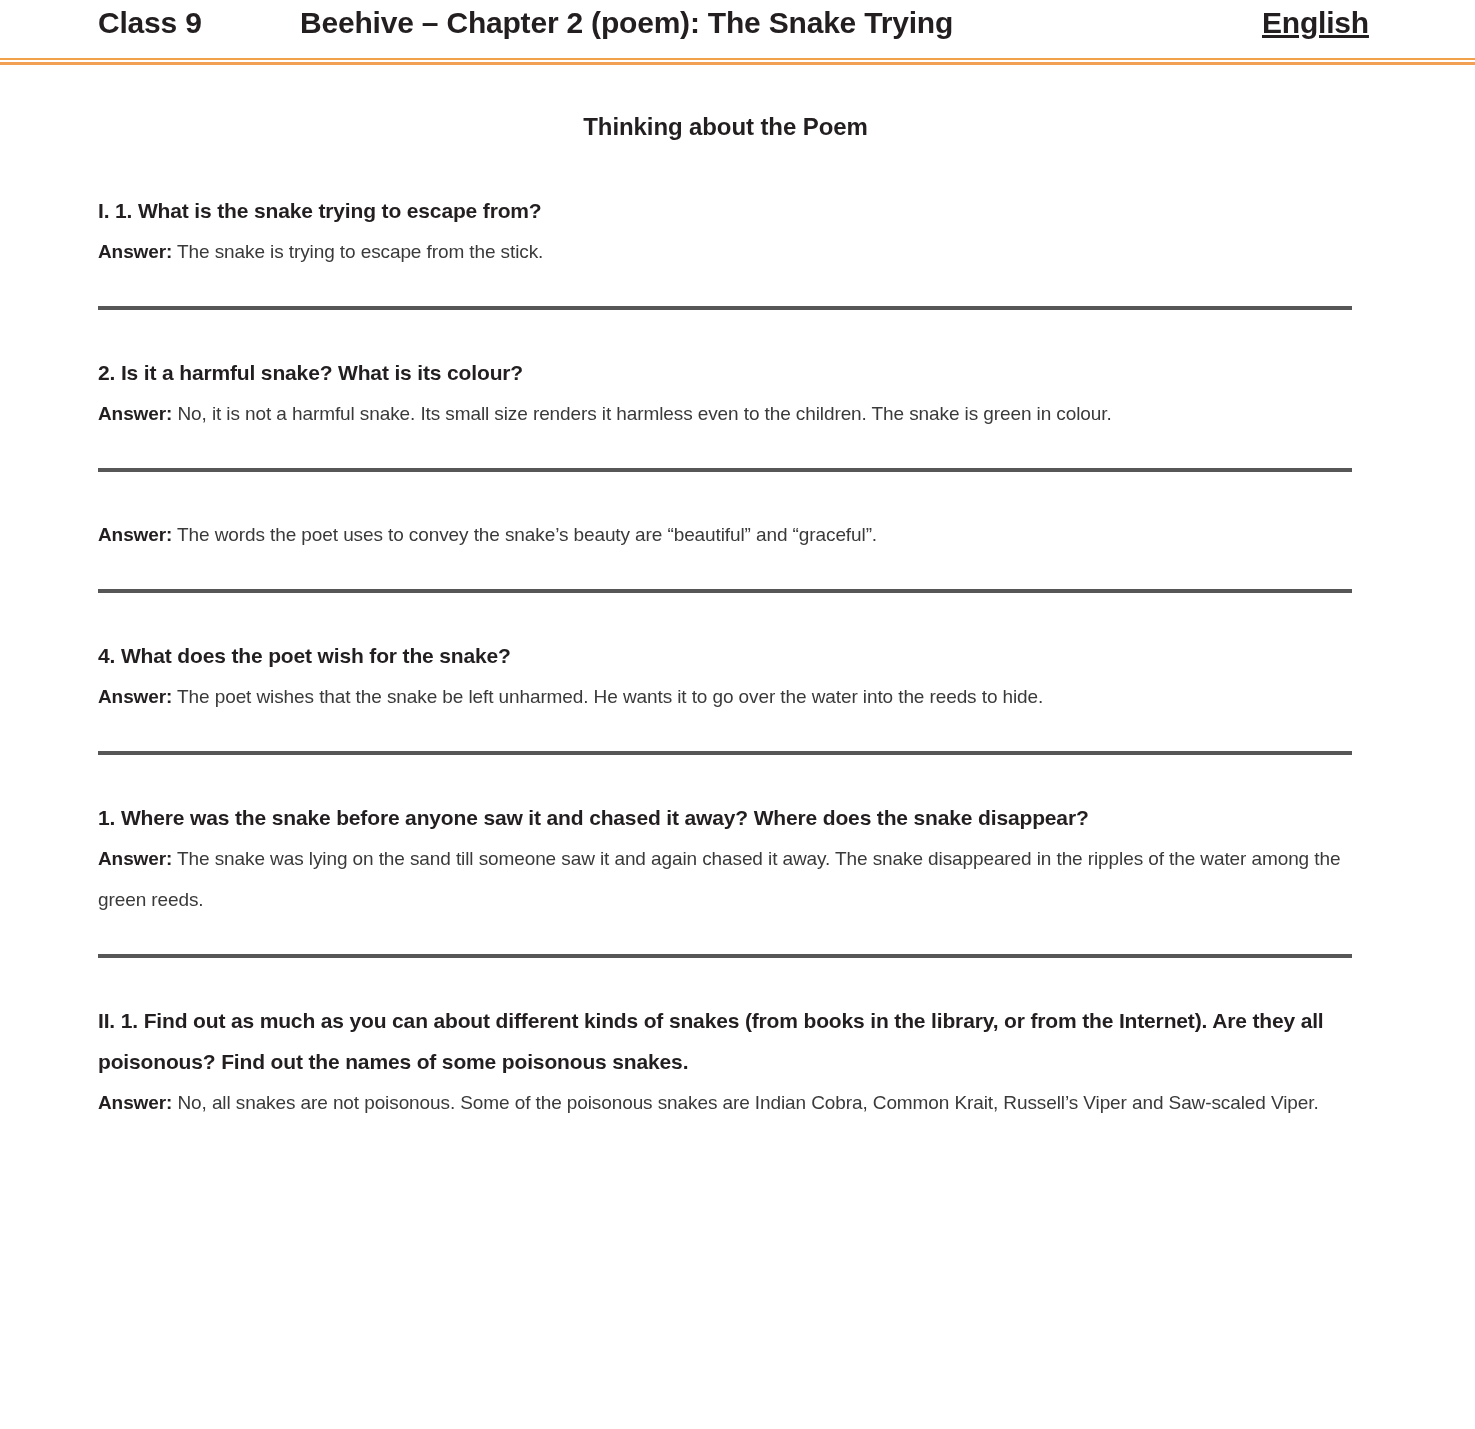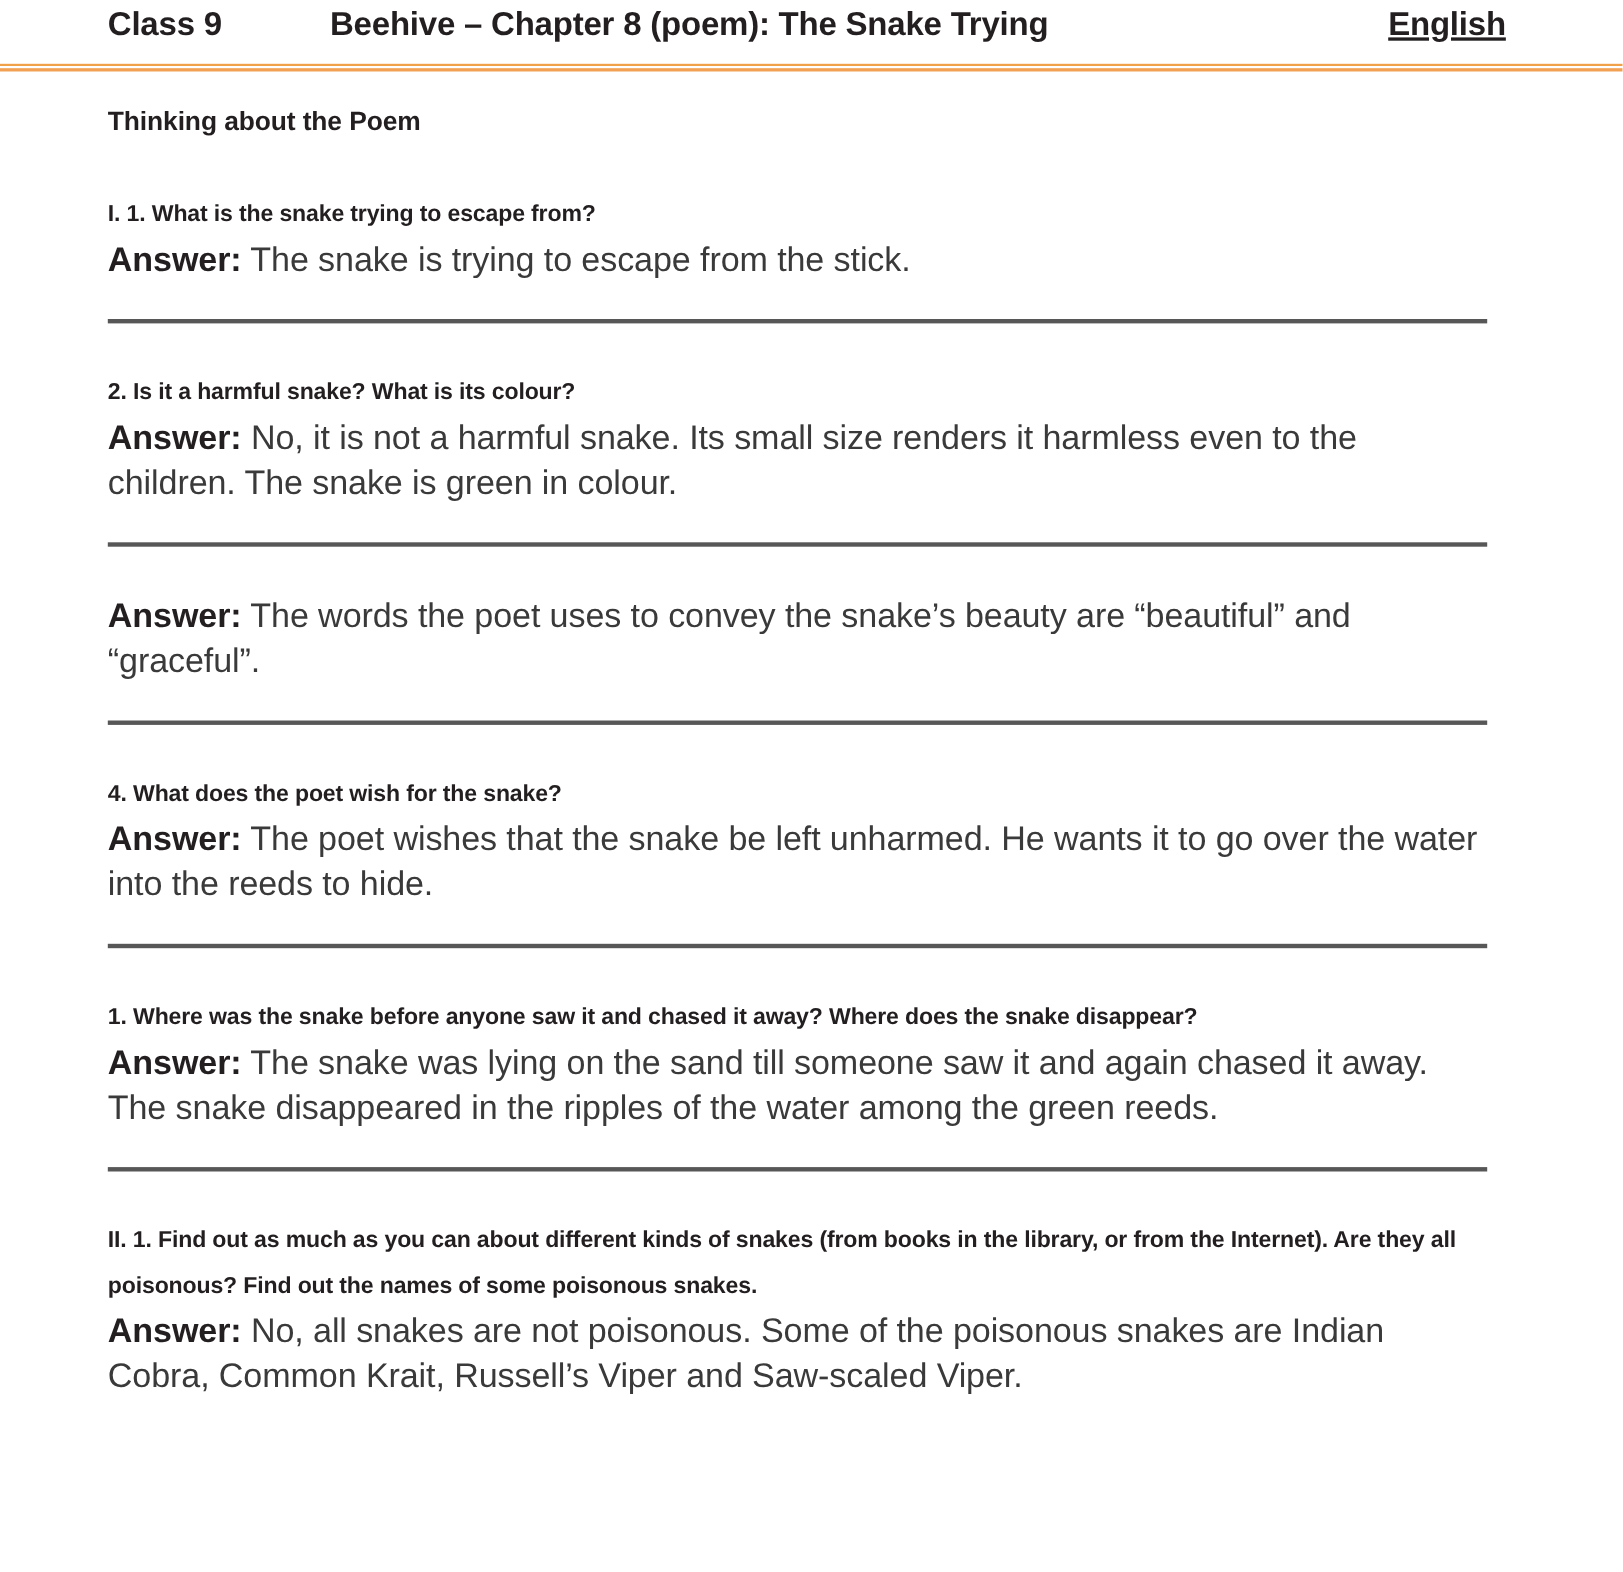--- a/index.html
+++ b/index.html
@@ -84,38 +84,39 @@
     top: 94px;
     width: 1255px;
   }
 
   .section-heading {
     font-size: 24px;
     font-weight: bold;
     color: #231f20;
     line-height: 34px;
     letter-spacing: -0.1px;
-    margin: 0 0 0 0;
+    margin: 16px 0 0 0;
+    text-align: center;
   }
 
   .qa-block {
     margin: 0;
   }
   .qa-spacer-top { height: 46px; }
 
   .question {
     font-size: 21px;
     font-weight: bold;
     color: #231f20;
     line-height: 41px;
     letter-spacing: -0.15px;
     margin: 0;
   }
   .answer {
-    font-size: 31px;
+    font-size: 19px;
     font-weight: normal;
     color: #3a3a3a;
     line-height: 41px;
     letter-spacing: -0.1px;
     margin: 0;
   }
   .answer .answer-label {
     font-weight: bold;
     color: #231f20;
   }
@@ -130,21 +131,21 @@
   .div-spacer-below { height: 42px; }
 </style>
 </head>
 <body>
 
 <div class="page">
 
   <div class="header">
     <div class="header-inner">
       <div class="hdr-item hdr-class">Class 9</div>
-      <div class="hdr-item hdr-title">Beehive – Chapter 8 (poem): The Snake Trying</div>
+      <div class="hdr-item hdr-title">Beehive – Chapter 2 (poem): The Snake Trying</div>
       <div class="hdr-item hdr-subject">English</div>
     </div>
     <div class="header-rule">
       <div class="line-thin"></div>
       <div class="line-gap"></div>
       <div class="line-thick"></div>
     </div>
   </div>
 
   <div class="content">

